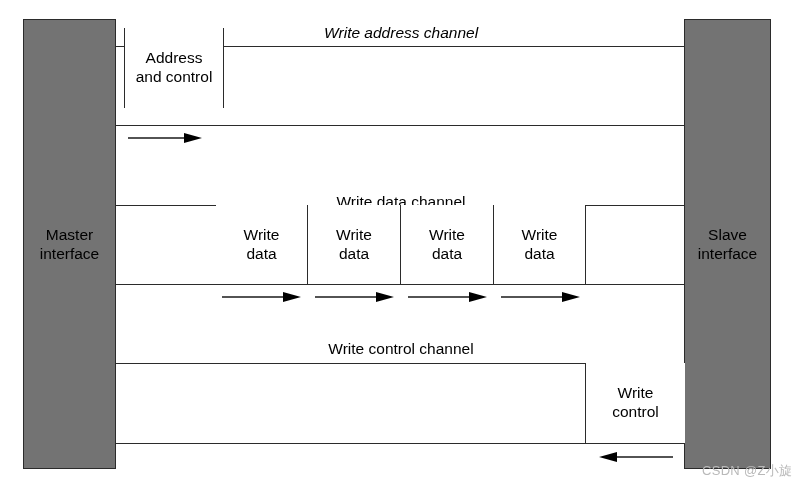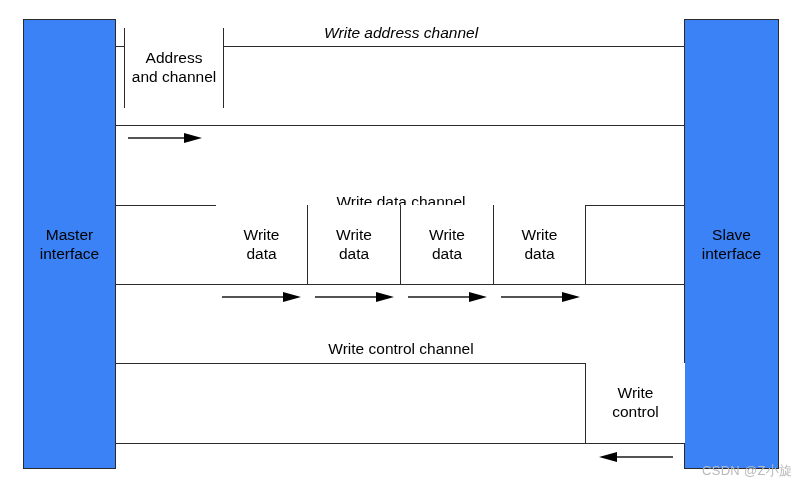--- a/index.html
+++ b/index.html
@@ -53,21 +53,21 @@
   }
   .label.center {
     text-align: center;
     transform: translateX(-50%);
   }
   
   .iface {
     position: absolute;
     box-sizing: border-box;
     border: 1.3px solid #2b2b2b;
-    background: #3b82f6;
+    background: #737373;
     display: flex;
     align-items: center;
     justify-content: center;
     text-align: center;
     font-size: 15.5px;
     line-height: 1.25;
   }
   
   .arrow {
     position: absolute;
@@ -92,37 +92,37 @@
 
 <div id="diagram">
 
   <div class="iface" style="left:23px; top:19px; width:93px; height:450px;">
     <div>
       <span>Master</span><br>
       <span>interface</span>
     </div>
   </div>
 
-  <div class="iface" style="left:684px; top:19px; width:95px; height:450px;">
+  <div class="iface" style="left:684px; top:19px; width:87px; height:450px;">
     <div>
       <span>Slave</span><br>
       <span>interface</span>
     </div>
   </div>
 
   <div class="label center" style="left:401px; top:24px;font-style:italic;">Write address channel</div>
 
   <div class="hline" style="left:116px; top:46px; width:569px;"></div>
 
   <div class="hline" style="left:116px; top:125px; width:569px;"></div>
 
   <div class="box" style="left:116px; top:28px; width:100px; height:80px; border-top:none; border-bottom:none;margin-left:8px;">
     <div>
       <span>Address</span><br>
-      <span>and channel</span>
+      <span>and control</span>
     </div>
   </div>
 
   <div class="arrow" style="left:128px; top:132px; width:75px;">
     <svg width="75" height="12" viewBox="0 0 75 12">
       <line x1="0" y1="6" x2="60" y2="6" stroke="#1a1a1a" stroke-width="1.6"></line>
       <polygon points="56,1 74,6 56,11" fill="#000000"></polygon>
     </svg>
   </div>
 

